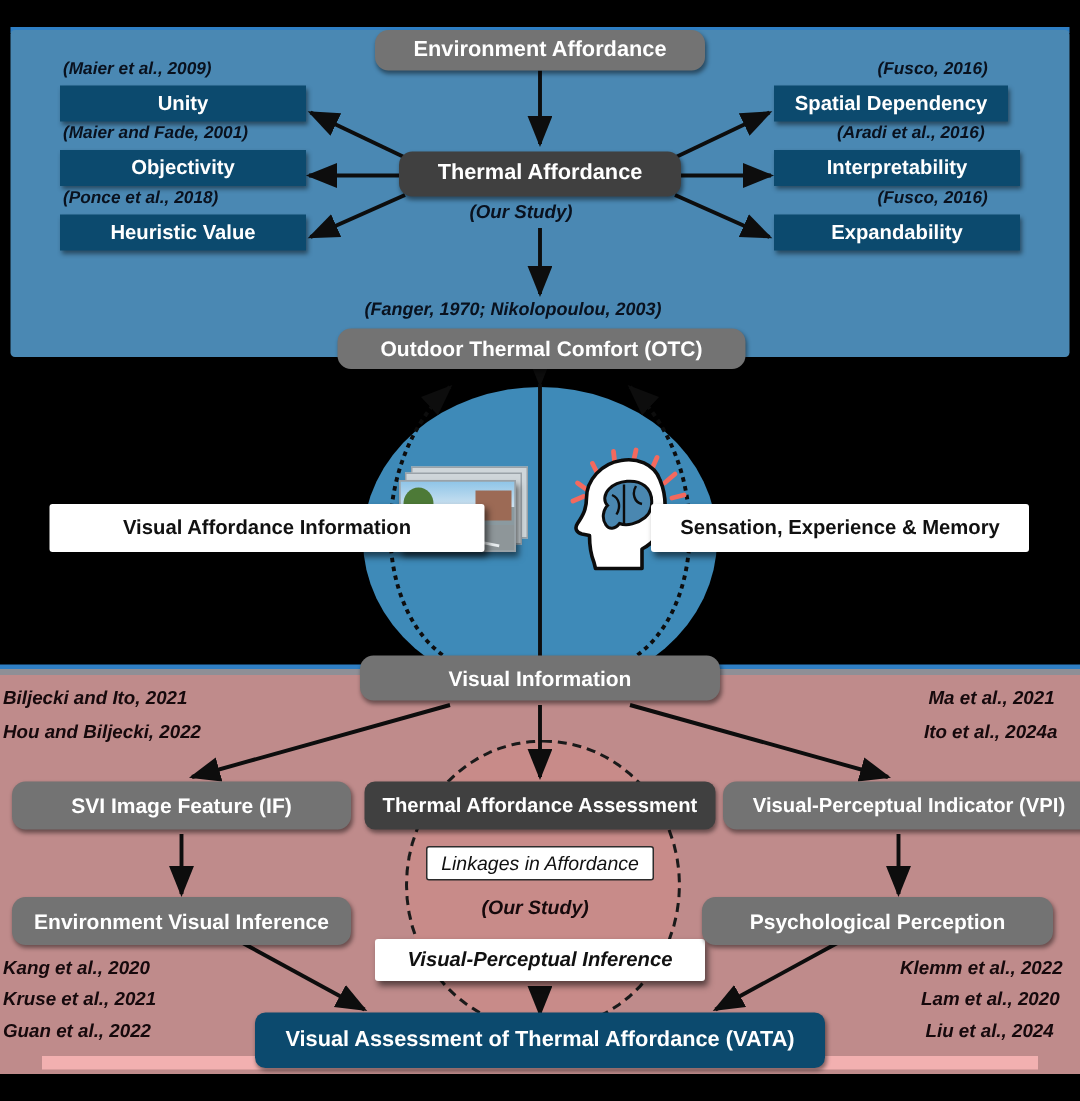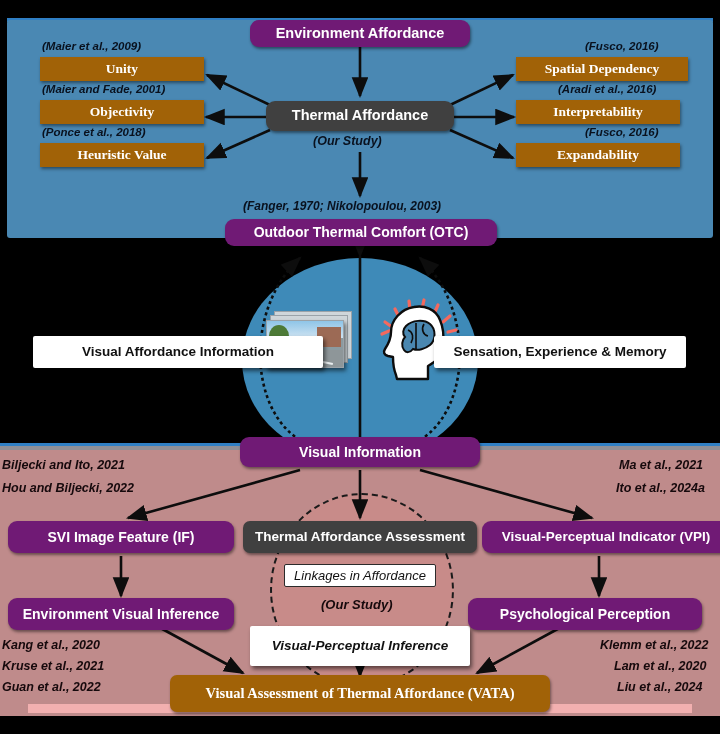--- a/index.html
+++ b/index.html
@@ -16,22 +16,22 @@
   
   .vata-bar{position:absolute;left:28px;top:704px;width:664px;height:9px;background:#f2b0b0;}
 
   
   .big-circle{position:absolute;left:242px;top:258px;width:236px;height:204px;border-radius:50%;
     background:#3e8ab8;}
 
   
   .box{position:absolute;display:flex;align-items:center;justify-content:center;
        text-align:center;color:#fff;font-weight:bold;line-height:1.05;box-sizing:border-box;}
-  .box-blue{background:#701a75;border-radius:9px;box-shadow:1px 2px 3px rgba(0,0,0,.45);text-align:center;}
-  .box-rose{background:#a16207;box-shadow:1px 2px 3px rgba(0,0,0,.45);font-family:Liberation Serif, serif;}
+  .box-blue{background:#737373;border-radius:9px;box-shadow:1px 2px 3px rgba(0,0,0,.45);text-align:center;}
+  .box-rose{background:#0c4a6e;box-shadow:1px 2px 3px rgba(0,0,0,.45);}
   .box-salmon{background:#404040;border-radius:9px;box-shadow:1px 2px 3px rgba(0,0,0,.45);}
   .box-white{background:#fff;color:#111;box-shadow:2px 3px 4px rgba(0,0,0,.55);
              border-radius:2px;font-weight:bold;}
 
   
   .cite{position:absolute;font-style:italic;font-weight:bold;color:#0d0d14;white-space:nowrap;}
   .cite-onblue{color:#09111e;}
   .cite-onpink{color:#16090c;}
 
   
@@ -146,21 +146,21 @@
   <div class="box box-rose" style="left:40px;top:100px;width:164px;height:24px;font-size:13.5px;">
     <span>Objectivity</span>
   </div>
 
   <div class="cite cite-onblue" style="left:42px;top:126px;font-size:11.5px;">(Ponce et al., 2018)</div>
   <div class="box box-rose" style="left:40px;top:143px;width:164px;height:24px;font-size:13.5px;">
     <span>Heuristic Value</span>
   </div>
 
   <div class="cite cite-onblue" style="left:585px;top:40px;font-size:11.5px;">(Fusco, 2016)</div>
-  <div class="box box-rose" style="left:516px;top:57px;width:172px;height:24px;font-size:13.5px;">
+  <div class="box box-rose" style="left:516px;top:57px;width:156px;height:24px;font-size:13.5px;">
     <span>Spatial Dependency</span>
   </div>
 
   <div class="cite cite-onblue" style="left:558px;top:83px;font-size:11.5px;">(Aradi et al., 2016)</div>
   <div class="box box-rose" style="left:516px;top:100px;width:164px;height:24px;font-size:13.5px;">
     <span>Interpretability</span>
   </div>
 
   <div class="cite cite-onblue" style="left:585px;top:126px;font-size:11.5px;">(Fusco, 2016)</div>
   <div class="box box-rose" style="left:516px;top:143px;width:164px;height:24px;font-size:13.5px;">
@@ -248,21 +248,21 @@
   <div class="box box-blue" style="left:482px;top:521px;width:248px;height:32px;font-size:13.5px;">
     <span>Visual-Perceptual Indicator (VPI)</span>
   </div>
 
   <div class="box box-white" style="left:284px;top:564px;width:152px;height:23px;font-size:13px;font-style:italic;font-weight:normal;box-shadow:none;border:1px solid #2b2b2b;">
     <span>Linkages in Affordance</span>
   </div>
 
   <div class="cite cite-onpink" style="left:321px;top:597px;font-size:13px;">(Our Study)</div>
 
-  <div class="box box-white" style="left:250px;top:626px;width:220px;height:40px;font-size:13.5px;font-style:italic;">
+  <div class="box box-white" style="left:250px;top:626px;width:220px;height:28px;font-size:13.5px;font-style:italic;">
     <span>Visual-Perceptual Inference</span>
   </div>
 
   <div class="box box-blue" style="left:8px;top:598px;width:226px;height:32px;font-size:14px;">
     <span>Environment Visual Inference</span>
   </div>
 
   <div class="box box-blue" style="left:468px;top:598px;width:234px;height:32px;font-size:14px;">
     <span>Psychological Perception</span>
   </div>

